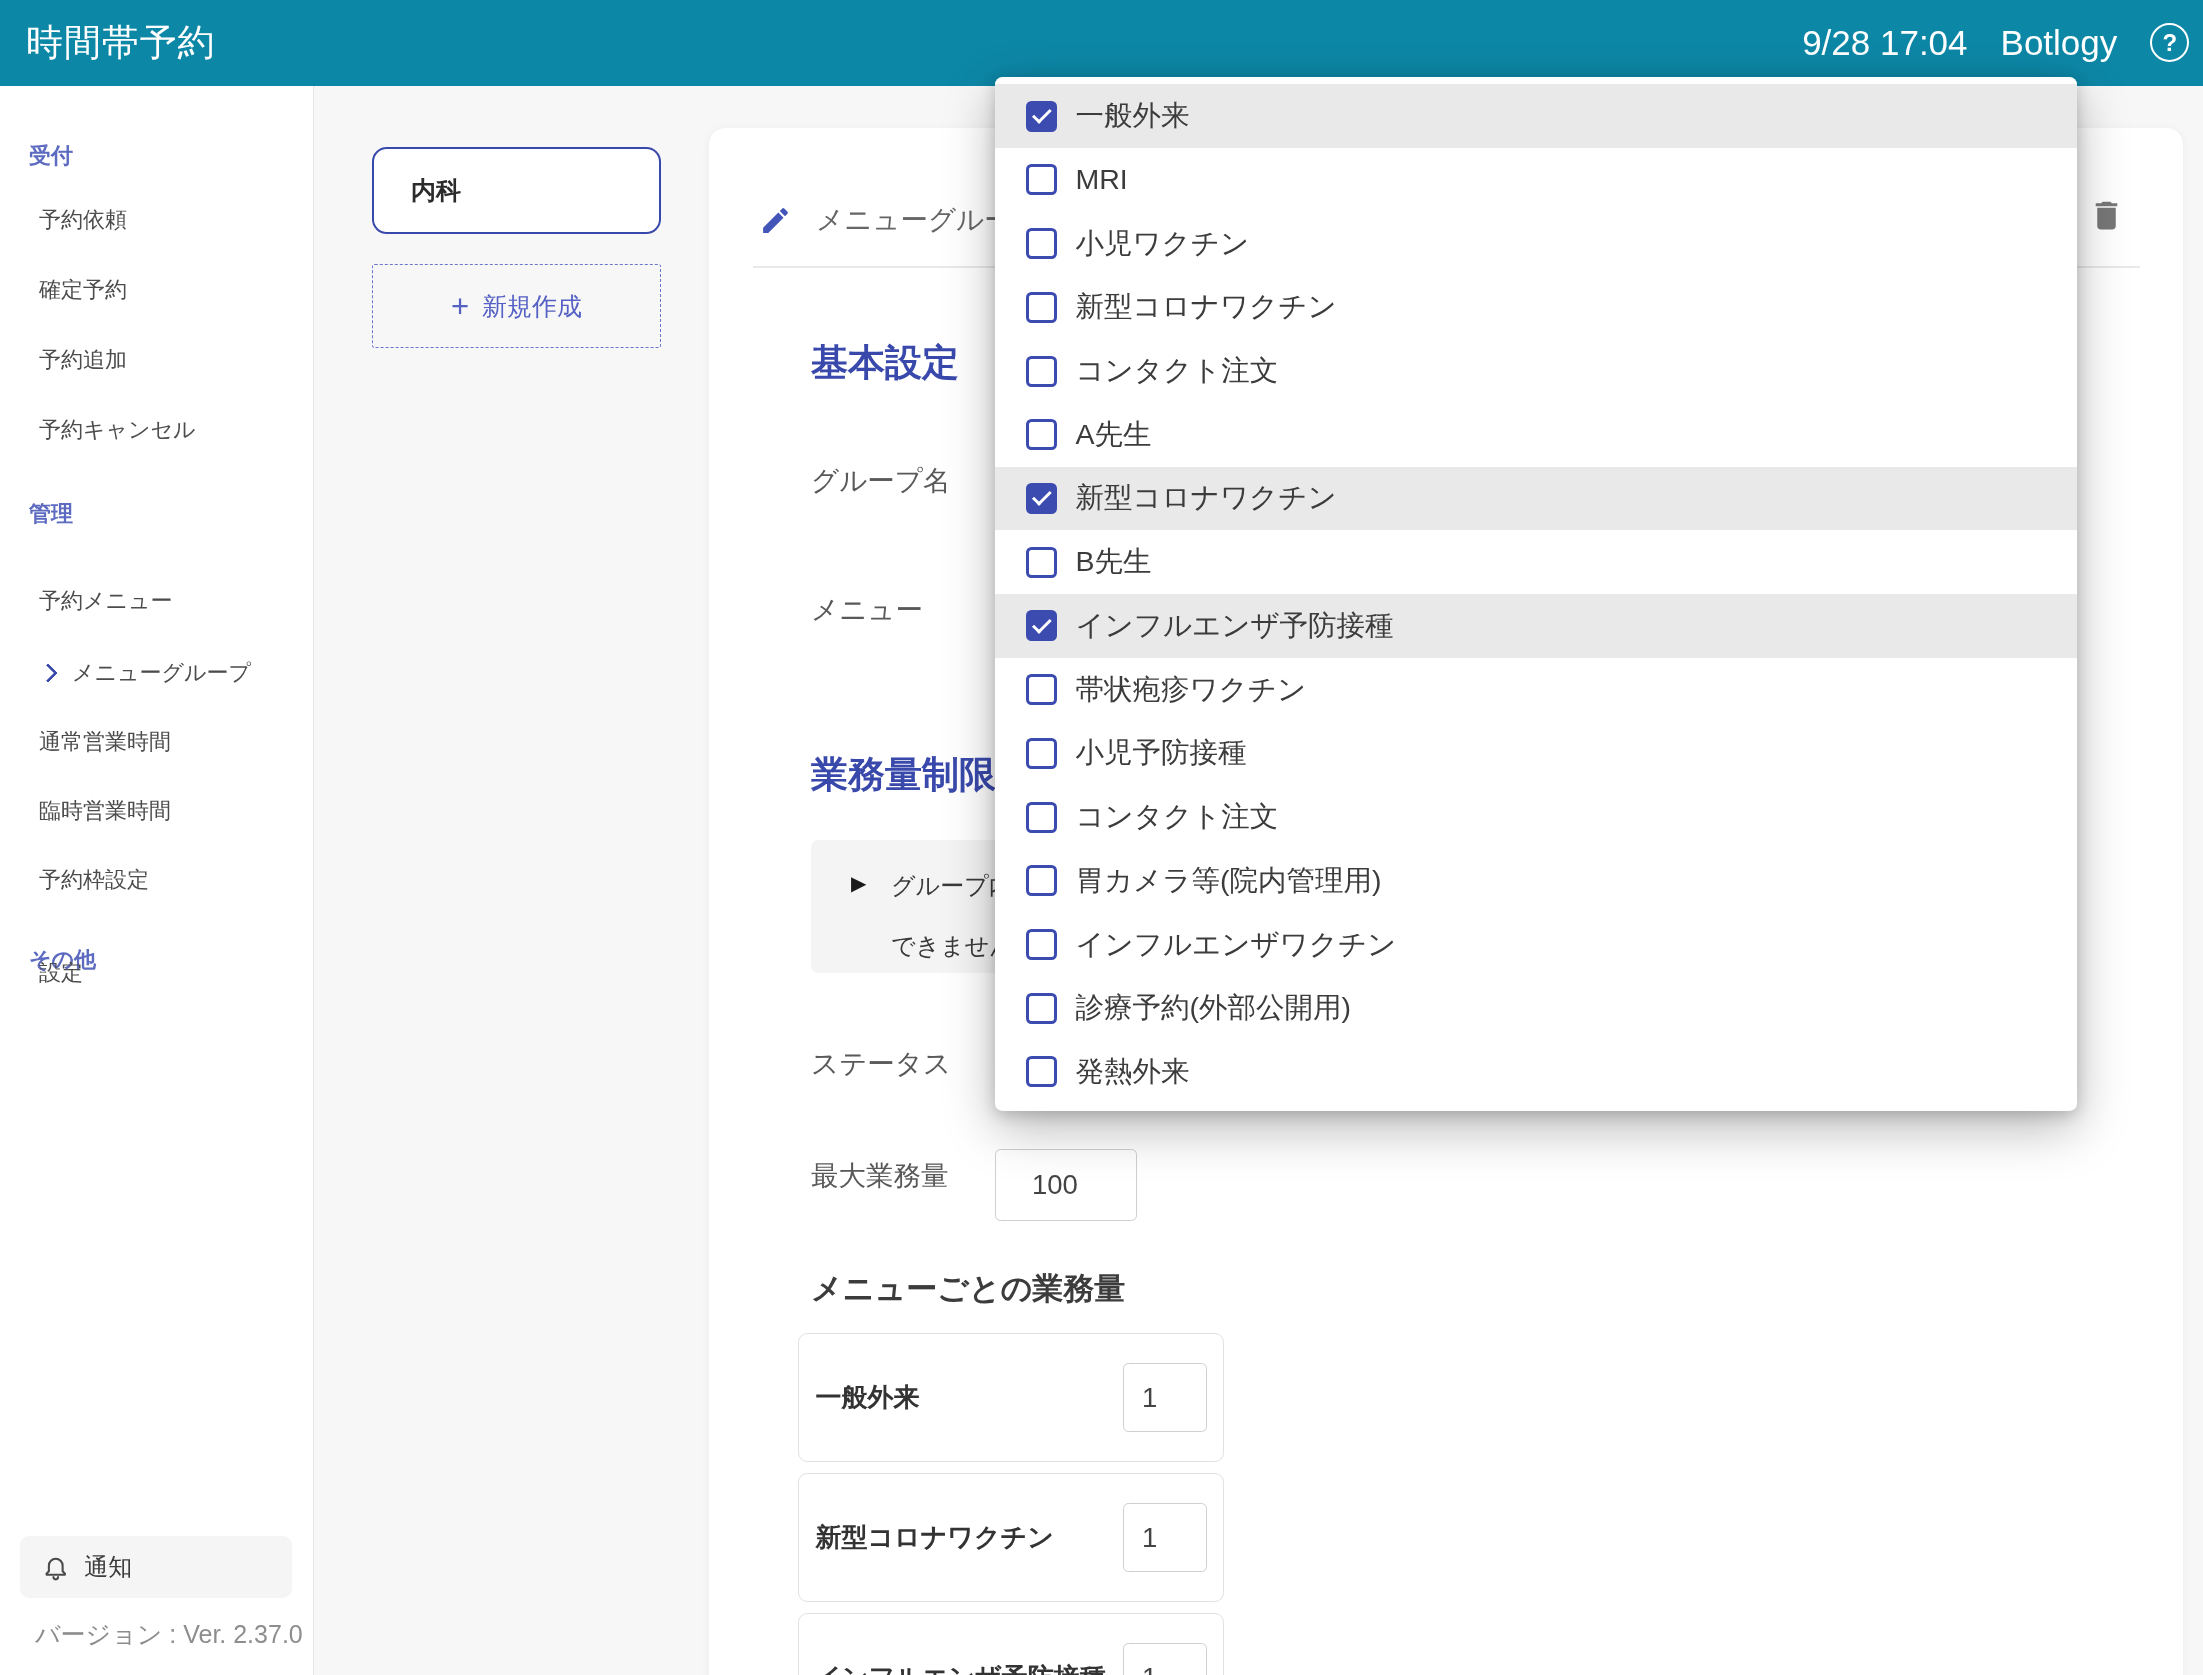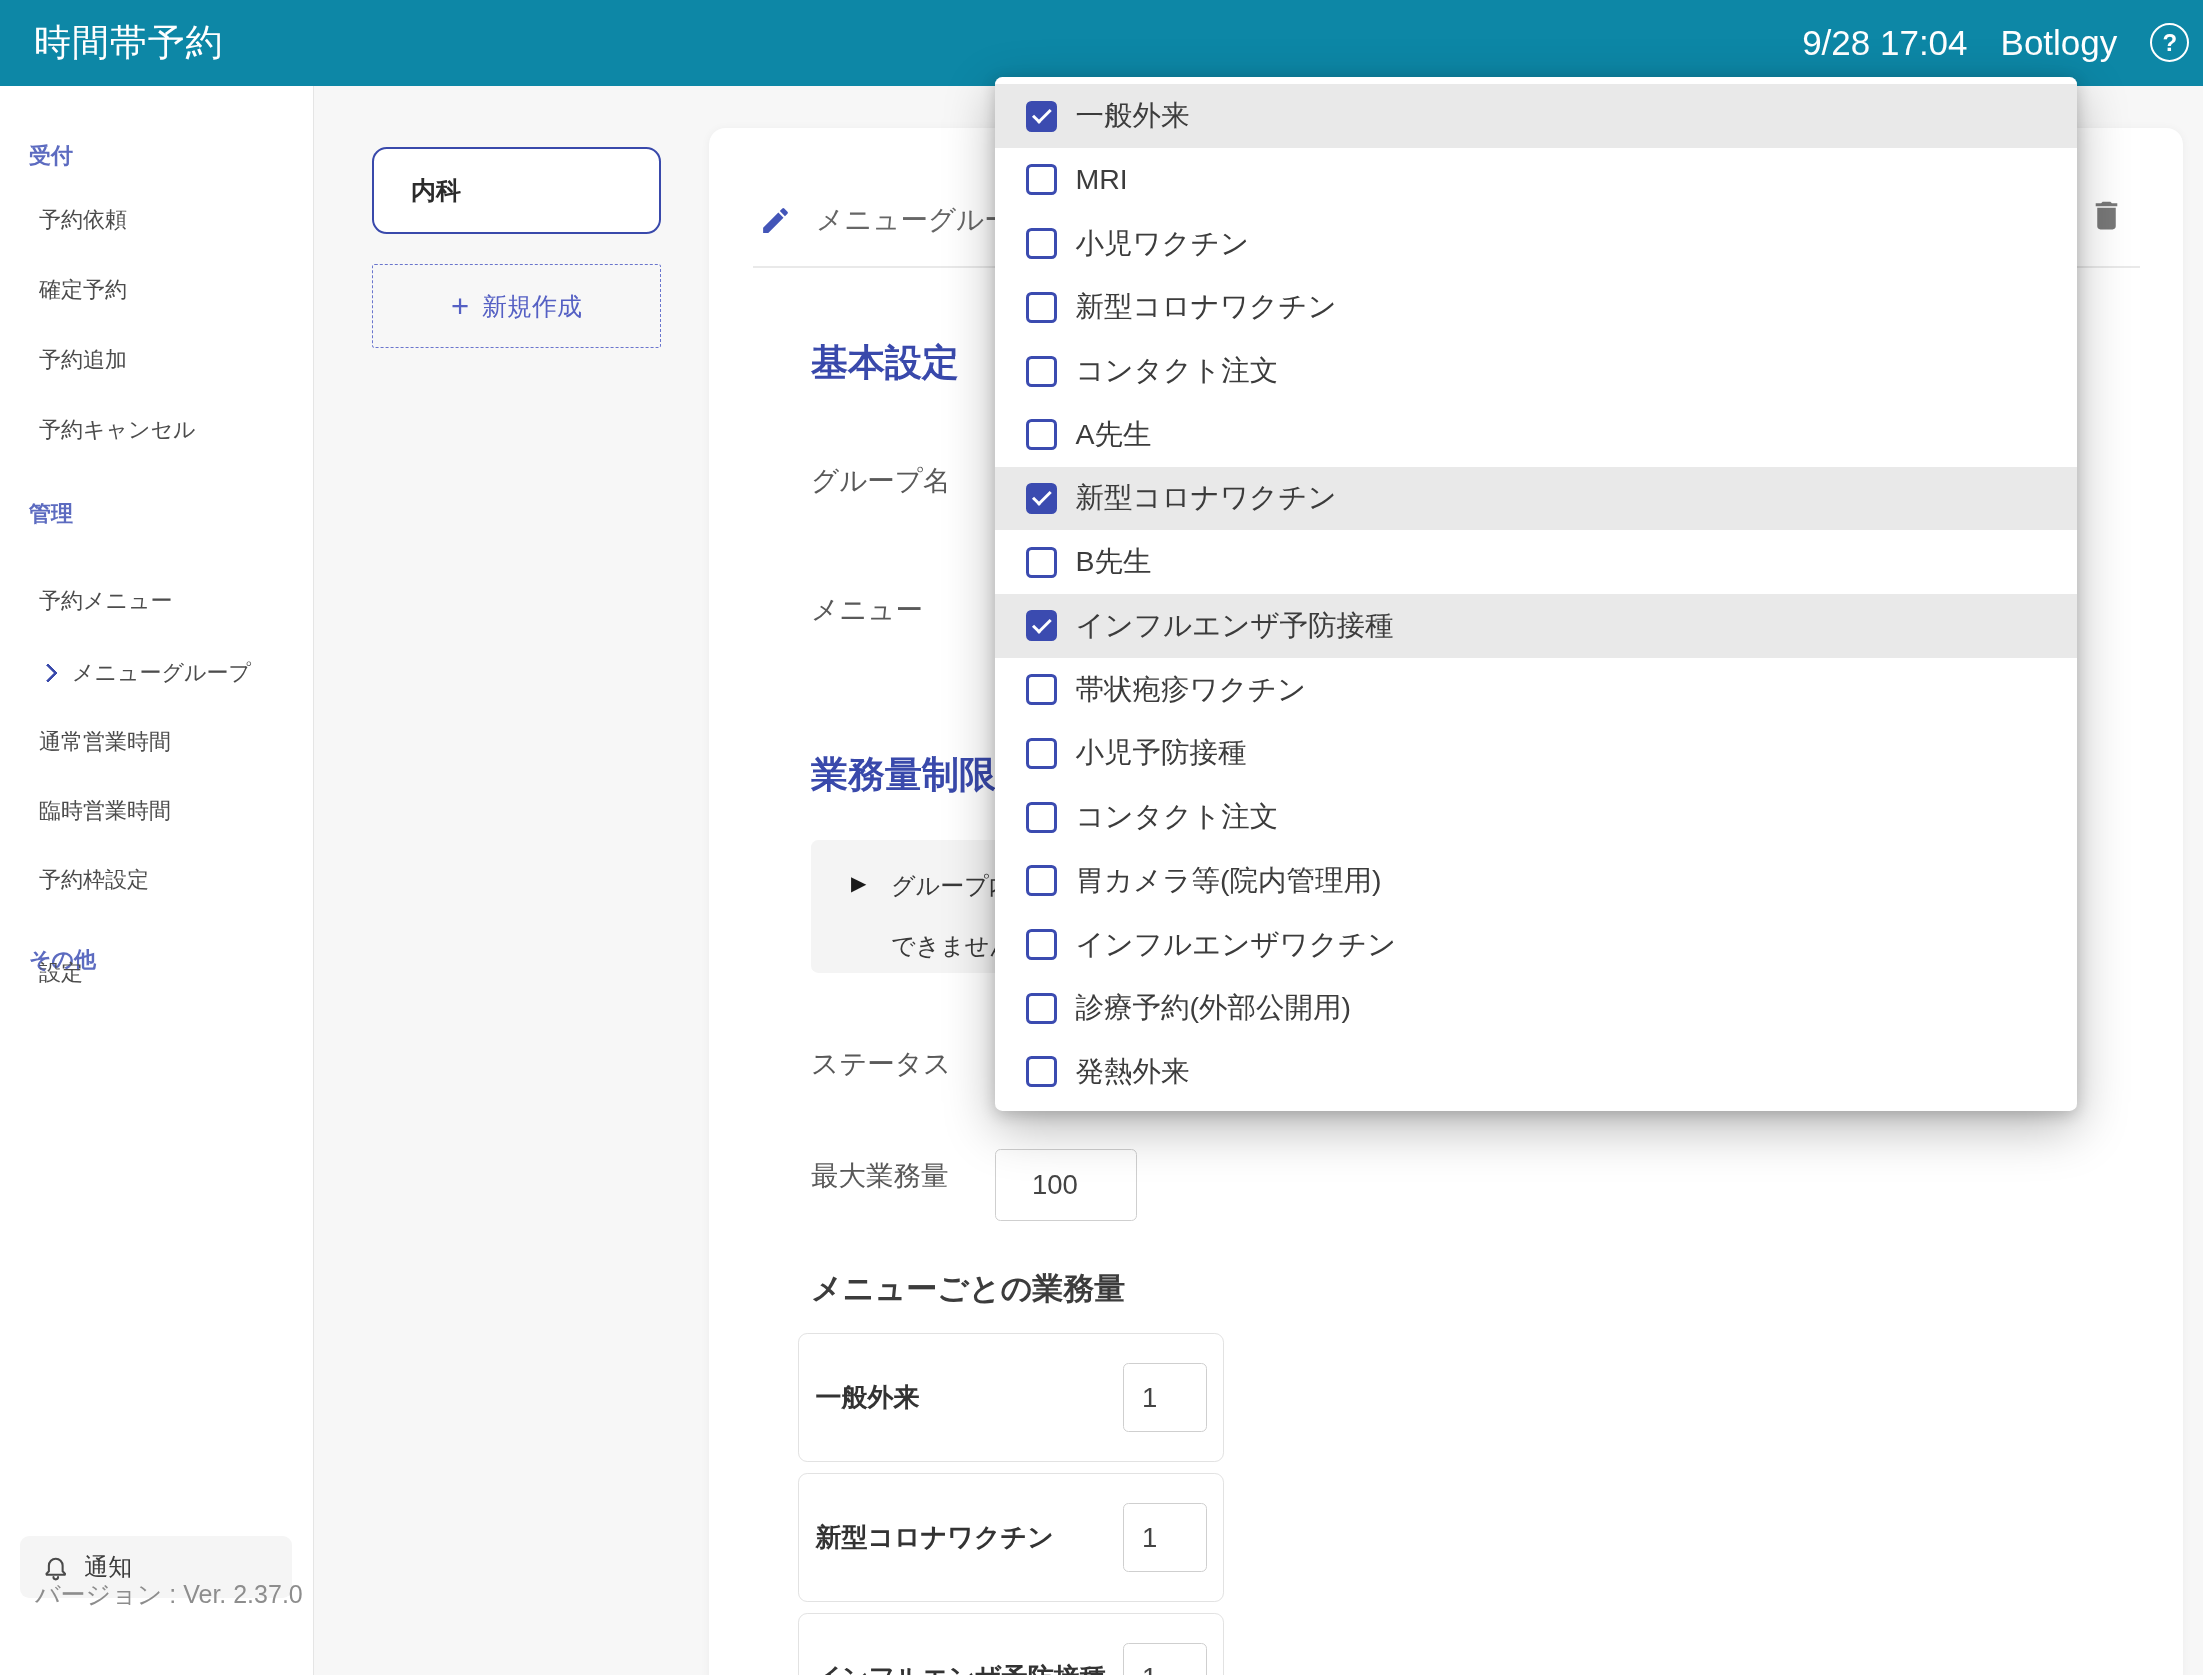--- a/index.html
+++ b/index.html
@@ -2,38 +2,38 @@
 <html style="font-size:14.7px"><head>
 <meta charset="utf-8">
 <style>
   html,body{margin:0;padding:0;width:2204px;height:1675px;overflow:hidden;
     font-family:"Liberation Sans","DejaVu Sans",sans-serif;background:#f7f7f7;position:relative;}
   *{box-sizing:border-box;}
 
   
   .topbar{position:absolute;left:0;top:0;width:2204px;height:86px;background:#0d87a6;z-index:10;
     display:flex;align-items:center;justify-content:space-between;color:#fff;}
-  .topbar-title{margin-left:34px;font-size:37px;font-weight:500;letter-spacing:0.9px;}
+  .topbar-title{margin-left:26px;font-size:37px;font-weight:500;letter-spacing:0.9px;}
   .topbar-right{display:flex;align-items:flex-start;gap:33px;margin-right:14.7px;font-size:35px;}
   .help-badge{width:39px;height:39px;border:2.8px solid #fff;border-radius:50%;
     display:flex;align-items:center;justify-content:center;font-size:24px;font-weight:bold;cursor:pointer;}
 
   
   .sidebar{position:absolute;left:0;top:86px;width:314px;height:1589px;background:#fff;
     border-right:1.8px solid #e5e5e5;z-index:5;}
   .sb-nav{position:absolute;inset:0;}
   .sb-section{position:absolute;left:29px;font-size:22px;font-weight:bold;color:#5c6bc0;height:29px;line-height:29px;}
   .sb-item{position:absolute;left:39px;font-size:22px;color:#4c4c4c;height:29px;line-height:29px;
     display:flex;align-items:center;cursor:pointer;white-space:nowrap;}
   .chev{width:22px;height:22px;display:inline-block;margin-right:11px;position:relative;}
   .chev::before{content:"";position:absolute;left:1.8px;top:4.6px;width:11px;height:11px;
     border-top:3.7px solid #3949ab;border-right:3.7px solid #3949ab;transform:rotate(45deg);border-radius:0.9px;}
   .notify-btn{position:absolute;left:20px;top:1450px;width:272px;height:62px;background:#f5f5f5;border-radius:9.2px;
     display:flex;align-items:center;padding-left:22px;gap:14.7px;font-size:24px;color:#3c3c3c;cursor:pointer;}
-  .version{position:absolute;left:35px;top:1492px;font-size:25px;color:#8d8d8d;white-space:nowrap;}
+  .version{position:absolute;left:35px;top:1532px;font-size:25px;color:#8d8d8d;white-space:nowrap;}
 
   
   .content{position:absolute;left:314px;top:86px;width:1890px;height:1589px;background:#f7f7f7;}
   .group-card{position:absolute;left:58px;top:61px;width:289px;height:87px;background:#fff;
     border:2.8px solid #3949ab;border-radius:14.7px;display:flex;align-items:center;padding-left:37px;
     font-size:25px;font-weight:bold;color:#2b2b2b;cursor:pointer;}
   .create-btn{position:absolute;left:58px;top:178px;width:289px;height:84px;background:transparent;
     border:1.8px dashed #6a75cd;border-radius:2.8px;color:#5560c4;font-size:25px;
     display:flex;align-items:center;justify-content:center;gap:13px;cursor:pointer;
     font-family:"Liberation Sans","DejaVu Sans",sans-serif;}

